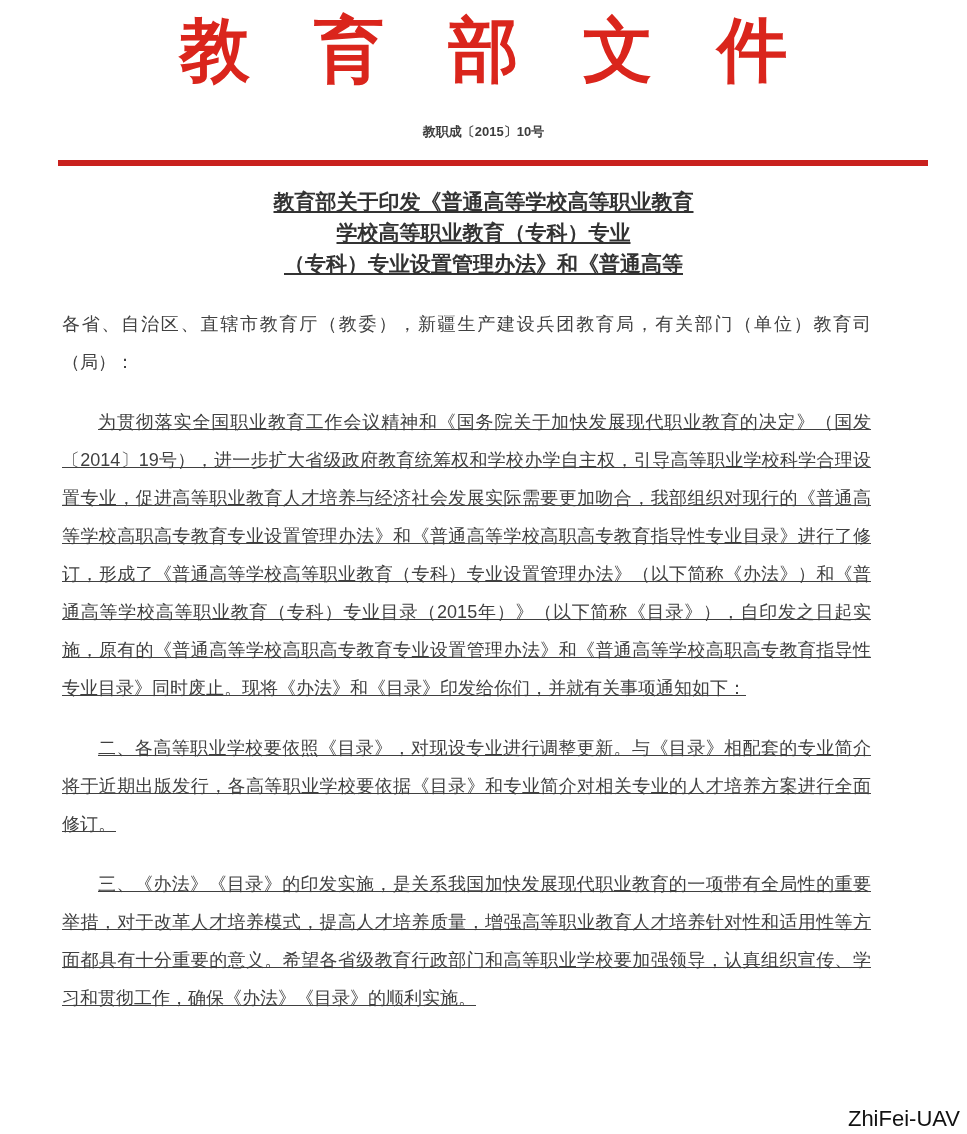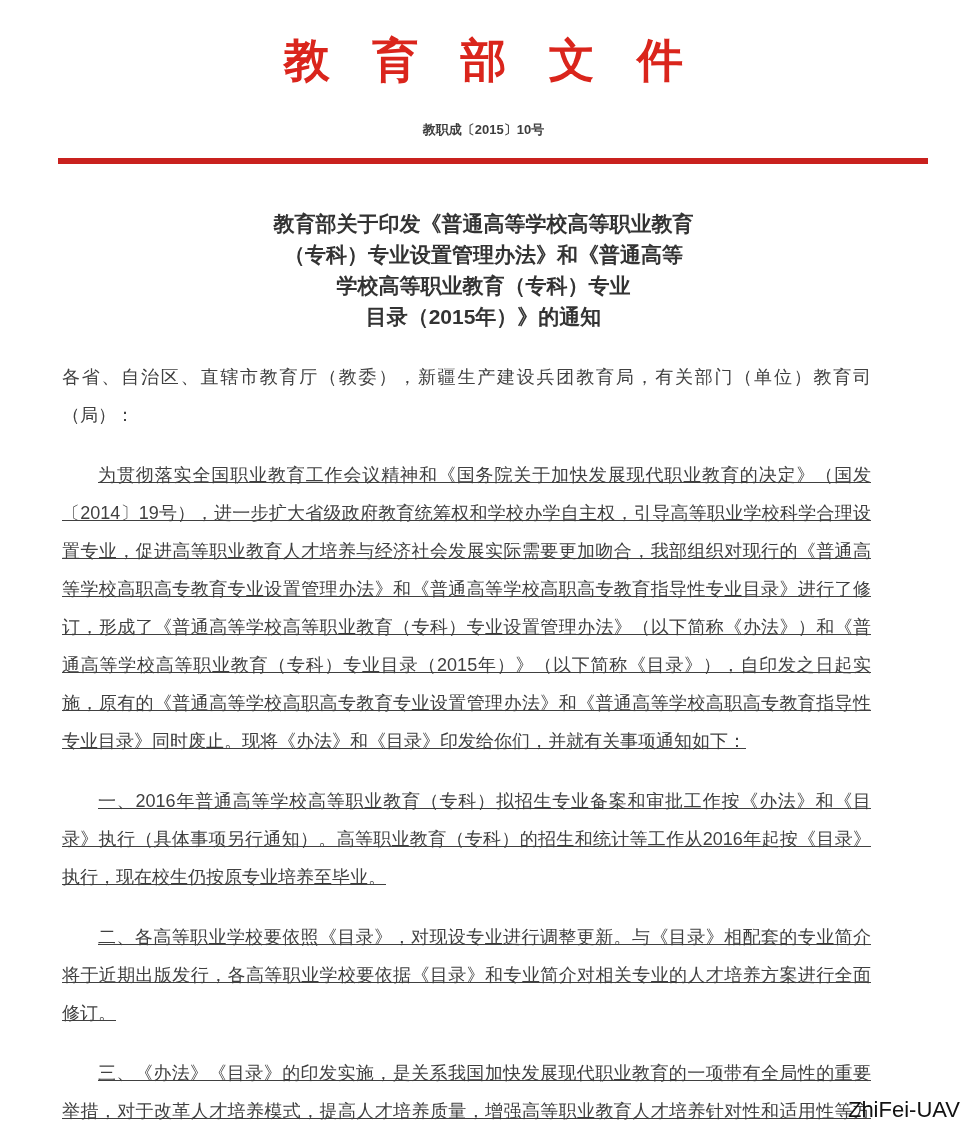--- a/index.html
+++ b/index.html
@@ -7,26 +7,26 @@
   .page {
     width: 967px;
     height: 1134px;
     position: relative;
     overflow: hidden;
     background: var(--page_background, #ffffff);
     font-family: "Liberation Sans", "DejaVu Sans", sans-serif;
   }
 
   .header-title {
-    padding-top: 36px;
+    padding-top: 12px;
     text-align: center;
     color: var(--header_red, #da251c);
     font-family: "Liberation Serif", "DejaVu Serif", serif;
     font-weight: bold;
-    font-size: 46px;
+    font-size: 70px;
     line-height: 1.1;
     letter-spacing: 0.92em;
     text-indent: 0.92em;
     white-space: nowrap;
   }
 
   .doc-number {
     margin-top: 34px;
     text-align: center;
     font-size: 13px;
@@ -35,71 +35,70 @@
   }
 
   .divider {
     margin: 19px 0 0 58px;
     width: 870px;
     height: 6px;
     background: var(--divider_red, #c9211e);
   }
 
   .notice-title {
-    margin-top: 44px;
+    margin-top: 20px;
     text-align: center;
     font-size: 21px;
     font-weight: bold;
     color: var(--title_text, #333333);
     line-height: 31px;
+    text-decoration: underline;
   }
 
   .body-text {
     margin: 26px 96px 0 62px;
     font-size: 18px;
     line-height: 38px;
     color: var(--body_text, #404040);
     text-align: justify;
   }
 
   .body-text p { margin: 0 0 22px 0; }
 
   .indent { text-indent: 2em; text-decoration: underline; }
 
   .watermark {
     position: absolute;
     right: 7px;
-    bottom: 11px;
+    bottom: 2px;
     font-size: 22px;
     color: var(--watermark_text, #111111);
     font-family: "Liberation Sans", "DejaVu Sans", sans-serif;
   }
 </style>
 </head>
 <body>
 
 <div class="page">
 
   <div class="header-title">教育部文件</div>
 
   <div class="doc-number">教职成〔2015〕10号</div>
 
   <div class="divider"></div>
 
   <div class="notice-title">
     <div>教育部关于印发《普通高等学校高等职业教育</div>
+    <div>学校高等职业教育（专科）专业</div>
     <div>（专科）专业设置管理办法》和《普通高等</div>
-    <div>学校高等职业教育（专科）专业</div>
-    <div>目录（2015年）》的通知</div>
   </div>
 
   <div class="body-text">
     <p>各省、自治区、直辖市教育厅（教委），新疆生产建设兵团教育局，有关部门（单位）教育司（局）：</p>
     <p class="indent">为贯彻落实全国职业教育工作会议精神和《国务院关于加快发展现代职业教育的决定》（国发〔2014〕19号），进一步扩大省级政府教育统筹权和学校办学自主权，引导高等职业学校科学合理设置专业，促进高等职业教育人才培养与经济社会发展实际需要更加吻合，我部组织对现行的《普通高等学校高职高专教育专业设置管理办法》和《普通高等学校高职高专教育指导性专业目录》进行了修订，形成了《普通高等学校高等职业教育（专科）专业设置管理办法》（以下简称《办法》）和《普通高等学校高等职业教育（专科）专业目录（2015年）》（以下简称《目录》），自印发之日起实施，原有的《普通高等学校高职高专教育专业设置管理办法》和《普通高等学校高职高专教育指导性专业目录》同时废止。现将《办法》和《目录》印发给你们，并就有关事项通知如下：</p>
-    <p class="indent">一、2016年普通高等学校高等职业教育（专科）拟招生专业备案和审批工作按《办法》和《目录》执行（具体事项另行通知）。高等职业教育（专科）的招生和统计等工作从2016年起按《目录》执行，现在校生仍按原专业培养至毕业。</p>
     <p class="indent">二、各高等职业学校要依照《目录》，对现设专业进行调整更新。与《目录》相配套的专业简介将于近期出版发行，各高等职业学校要依据《目录》和专业简介对相关专业的人才培养方案进行全面修订。</p>
     <p class="indent">三、《办法》《目录》的印发实施，是关系我国加快发展现代职业教育的一项带有全局性的重要举措，对于改革人才培养模式，提高人才培养质量，增强高等职业教育人才培养针对性和适用性等方面都具有十分重要的意义。希望各省级教育行政部门和高等职业学校要加强领导，认真组织宣传、学习和贯彻工作，确保《办法》《目录》的顺利实施。</p>
 
   </div>
 
   <div class="watermark">ZhiFei-UAV</div>
 
 </div>
 
 </body></html>

